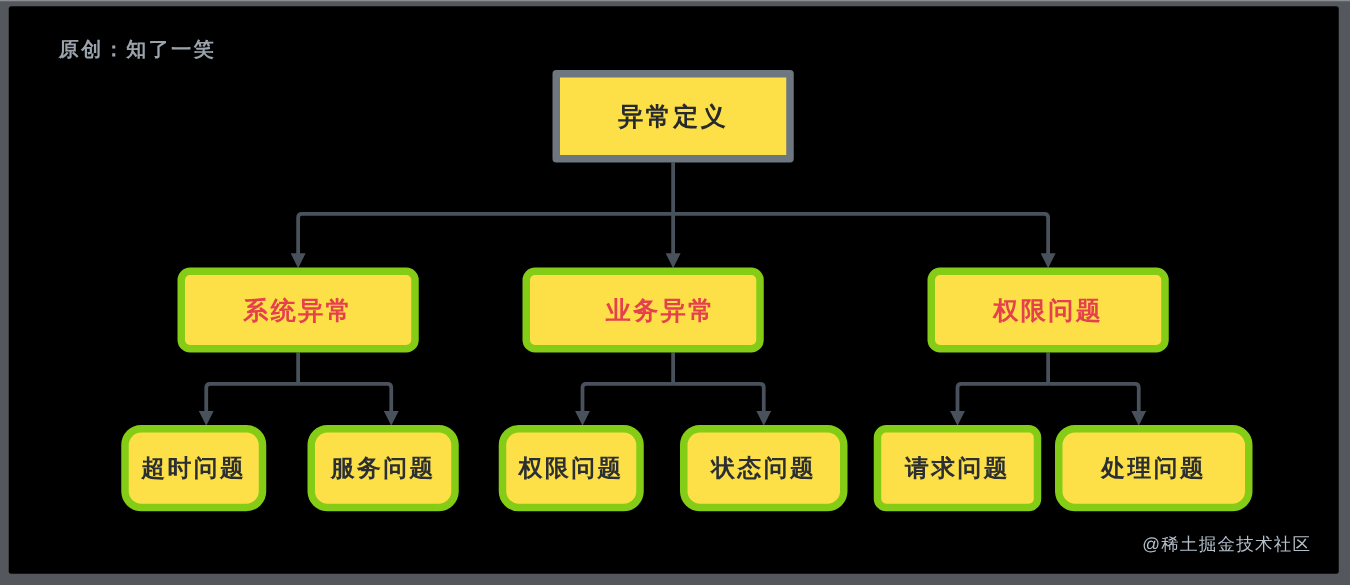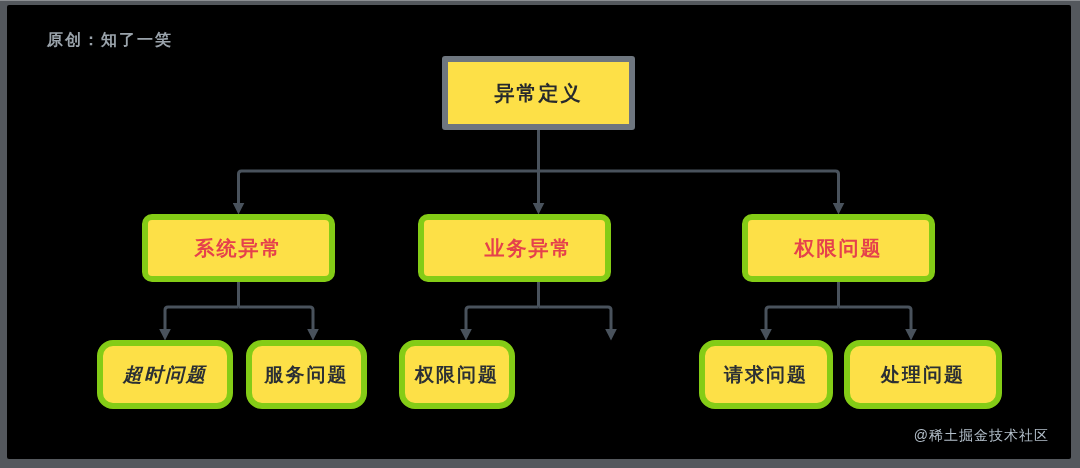--- a/index.html
+++ b/index.html
@@ -84,25 +84,25 @@
   .node-cat-0 { left: 142px; }
   .node-cat-1 { left: 418px; padding-left: 28px; }
   .node-cat-2 { left: 742px; }
   .node-leaf {
     top: 339px;
     height: 69px;
     border-radius: 16px;
     font-size: 19px;
     color: #2b2f34;
   }
-  .node-leaf-0 { left: 97px;  width: 136px; font-style: italic; }
+  .node-leaf-0 { left: 97px;  width: 116px; }
   .node-leaf-1 { left: 246px; width: 121px; }
   .node-leaf-2 { left: 399px; width: 116px; }
   .node-leaf-3 { left: 544px; width: 134px; }
-  .node-leaf-4 { left: 699px; width: 134px; }
+  .node-leaf-4 { left: 699px; width: 134px; border-radius: 10px; }
   .node-leaf-5 { left: 844px; width: 158px; }
 </style>
 </head>
 <body>
 
 <div class="screen">
   <div class="canvas">
 
     <div class="author-credit">原创：知了一笑</div>
 
@@ -151,19 +151,22 @@
 
   <div class="node node-leaf node-leaf-0">
     <span>超时问题</span>
   </div>
   <div class="node node-leaf node-leaf-1">
     <span>服务问题</span>
   </div>
   <div class="node node-leaf node-leaf-2">
     <span>权限问题</span>
   </div>
+  <div class="node node-leaf node-leaf-3">
+    <span>状态问题</span>
+  </div>
   <div class="node node-leaf node-leaf-4">
     <span>请求问题</span>
   </div>
   <div class="node node-leaf node-leaf-5">
     <span>处理问题</span>
   </div>
 </div>
 
 </body></html>

